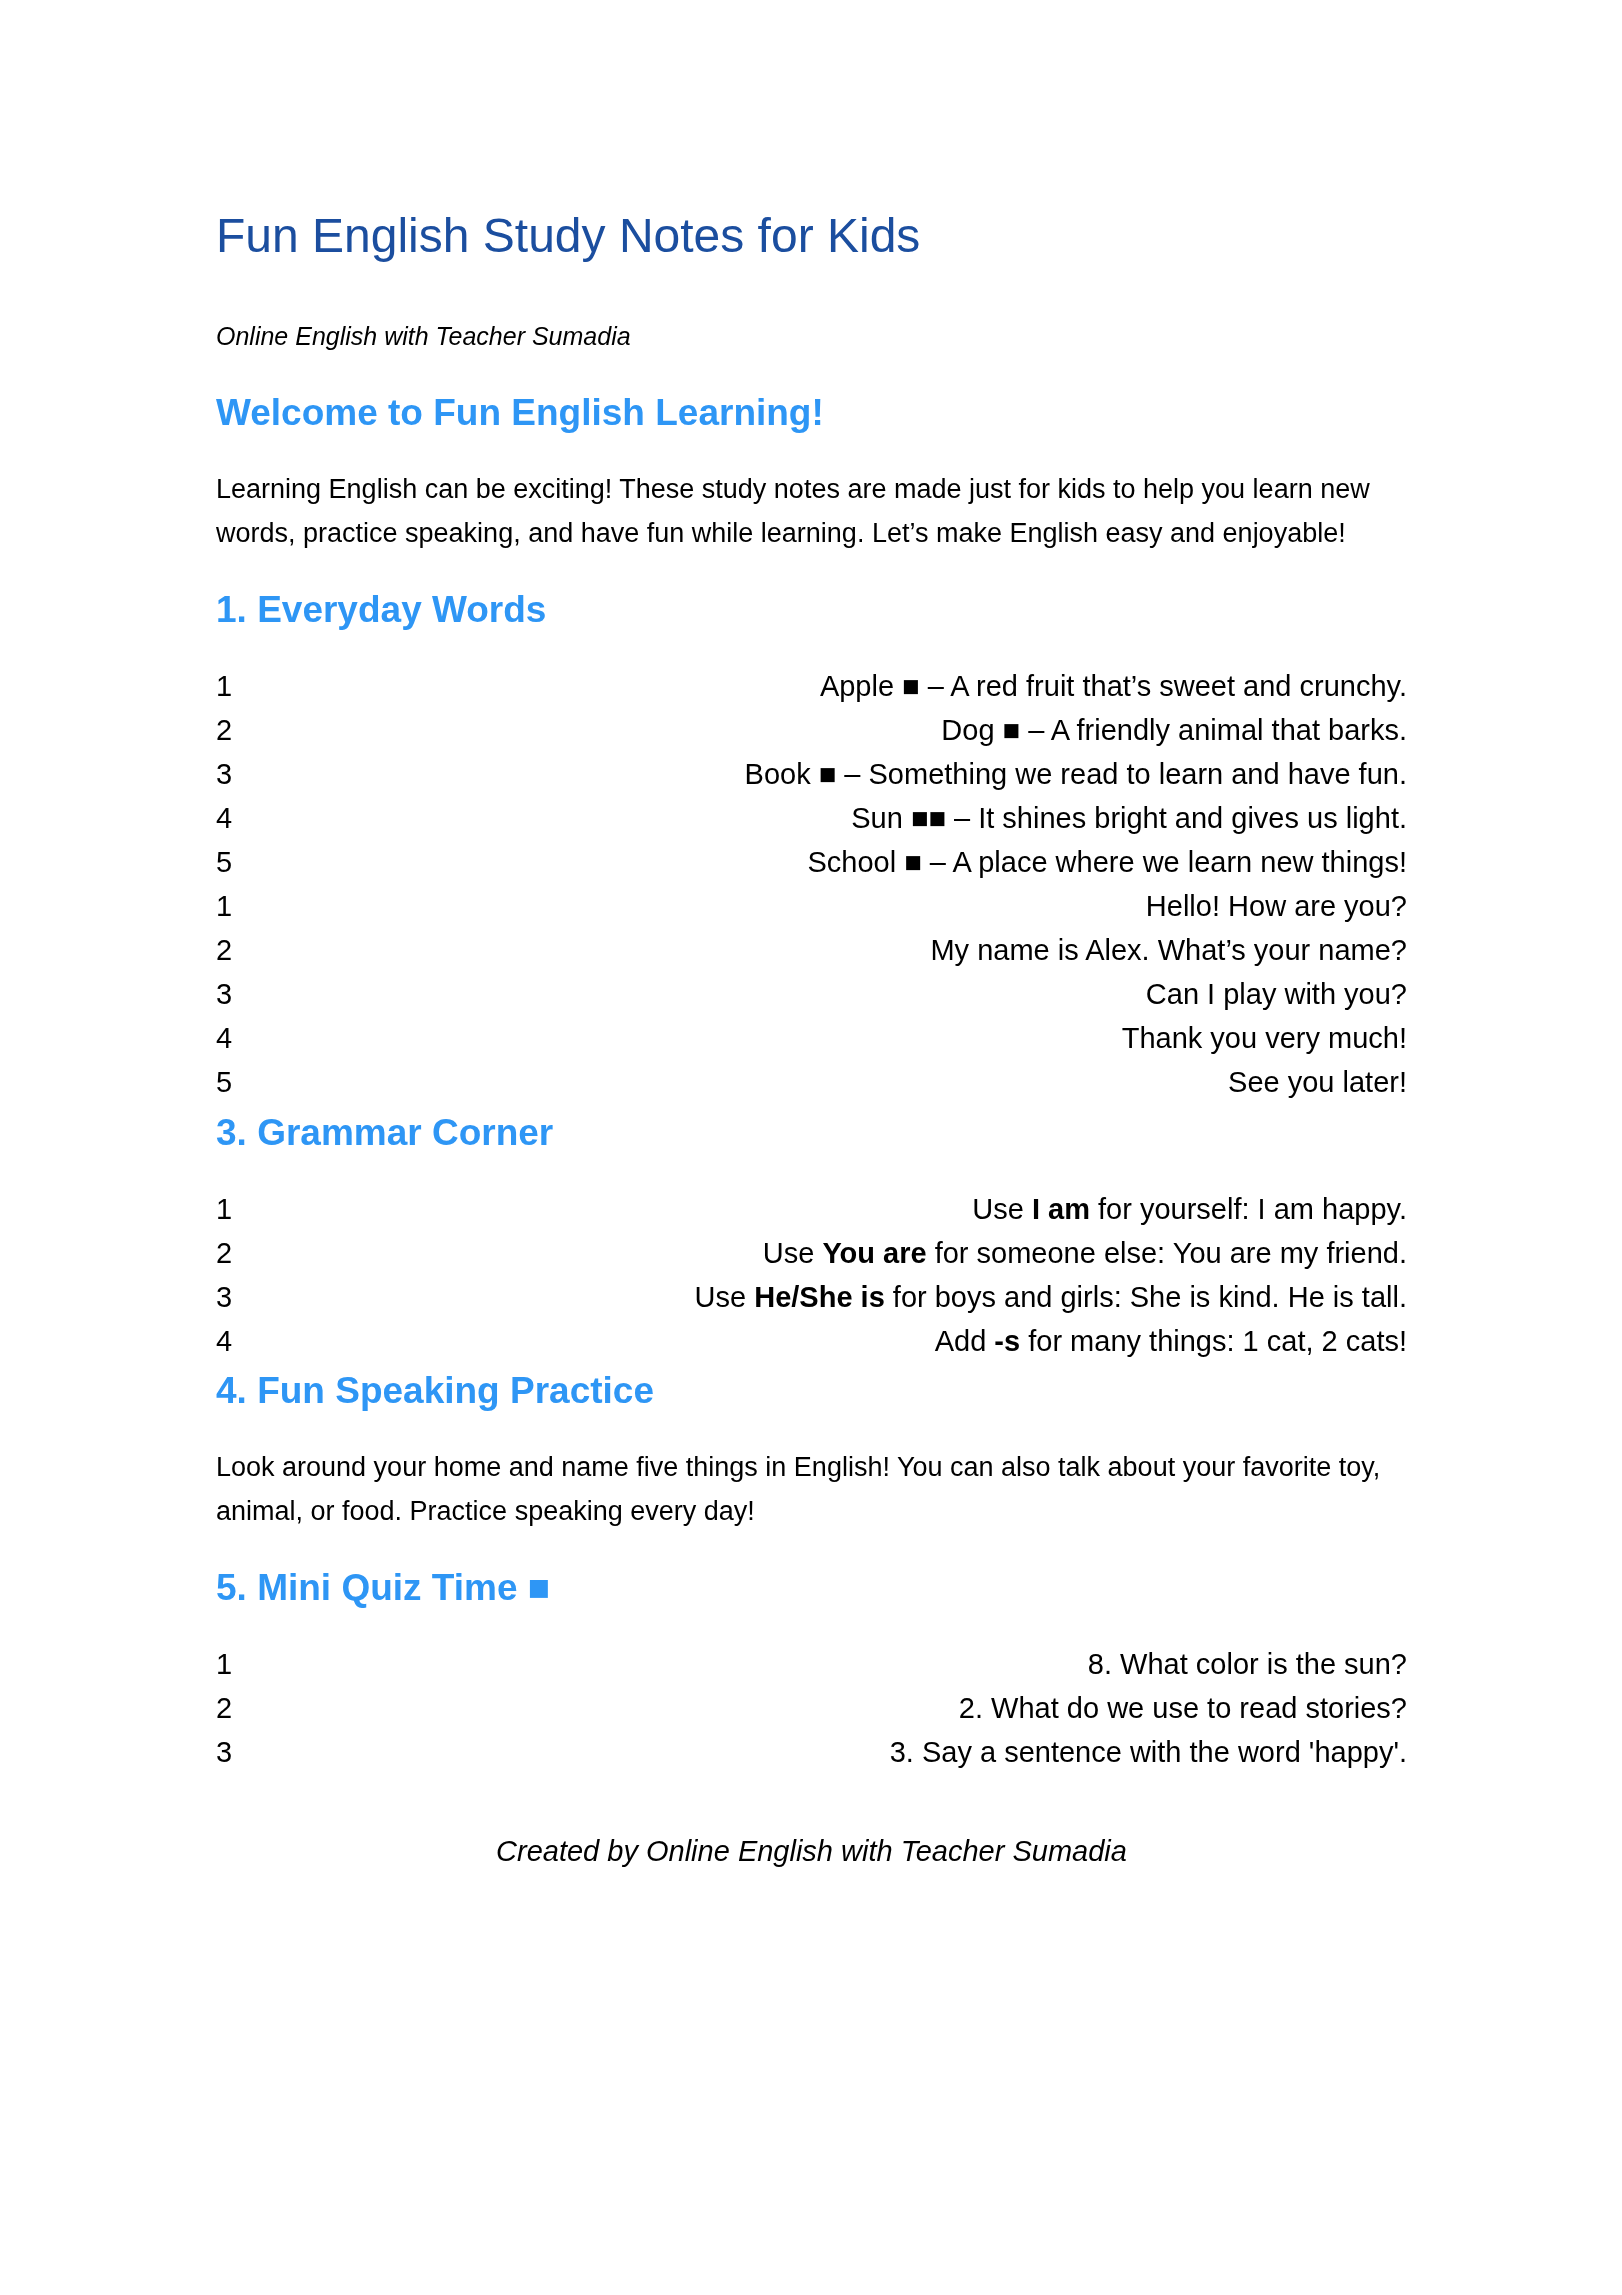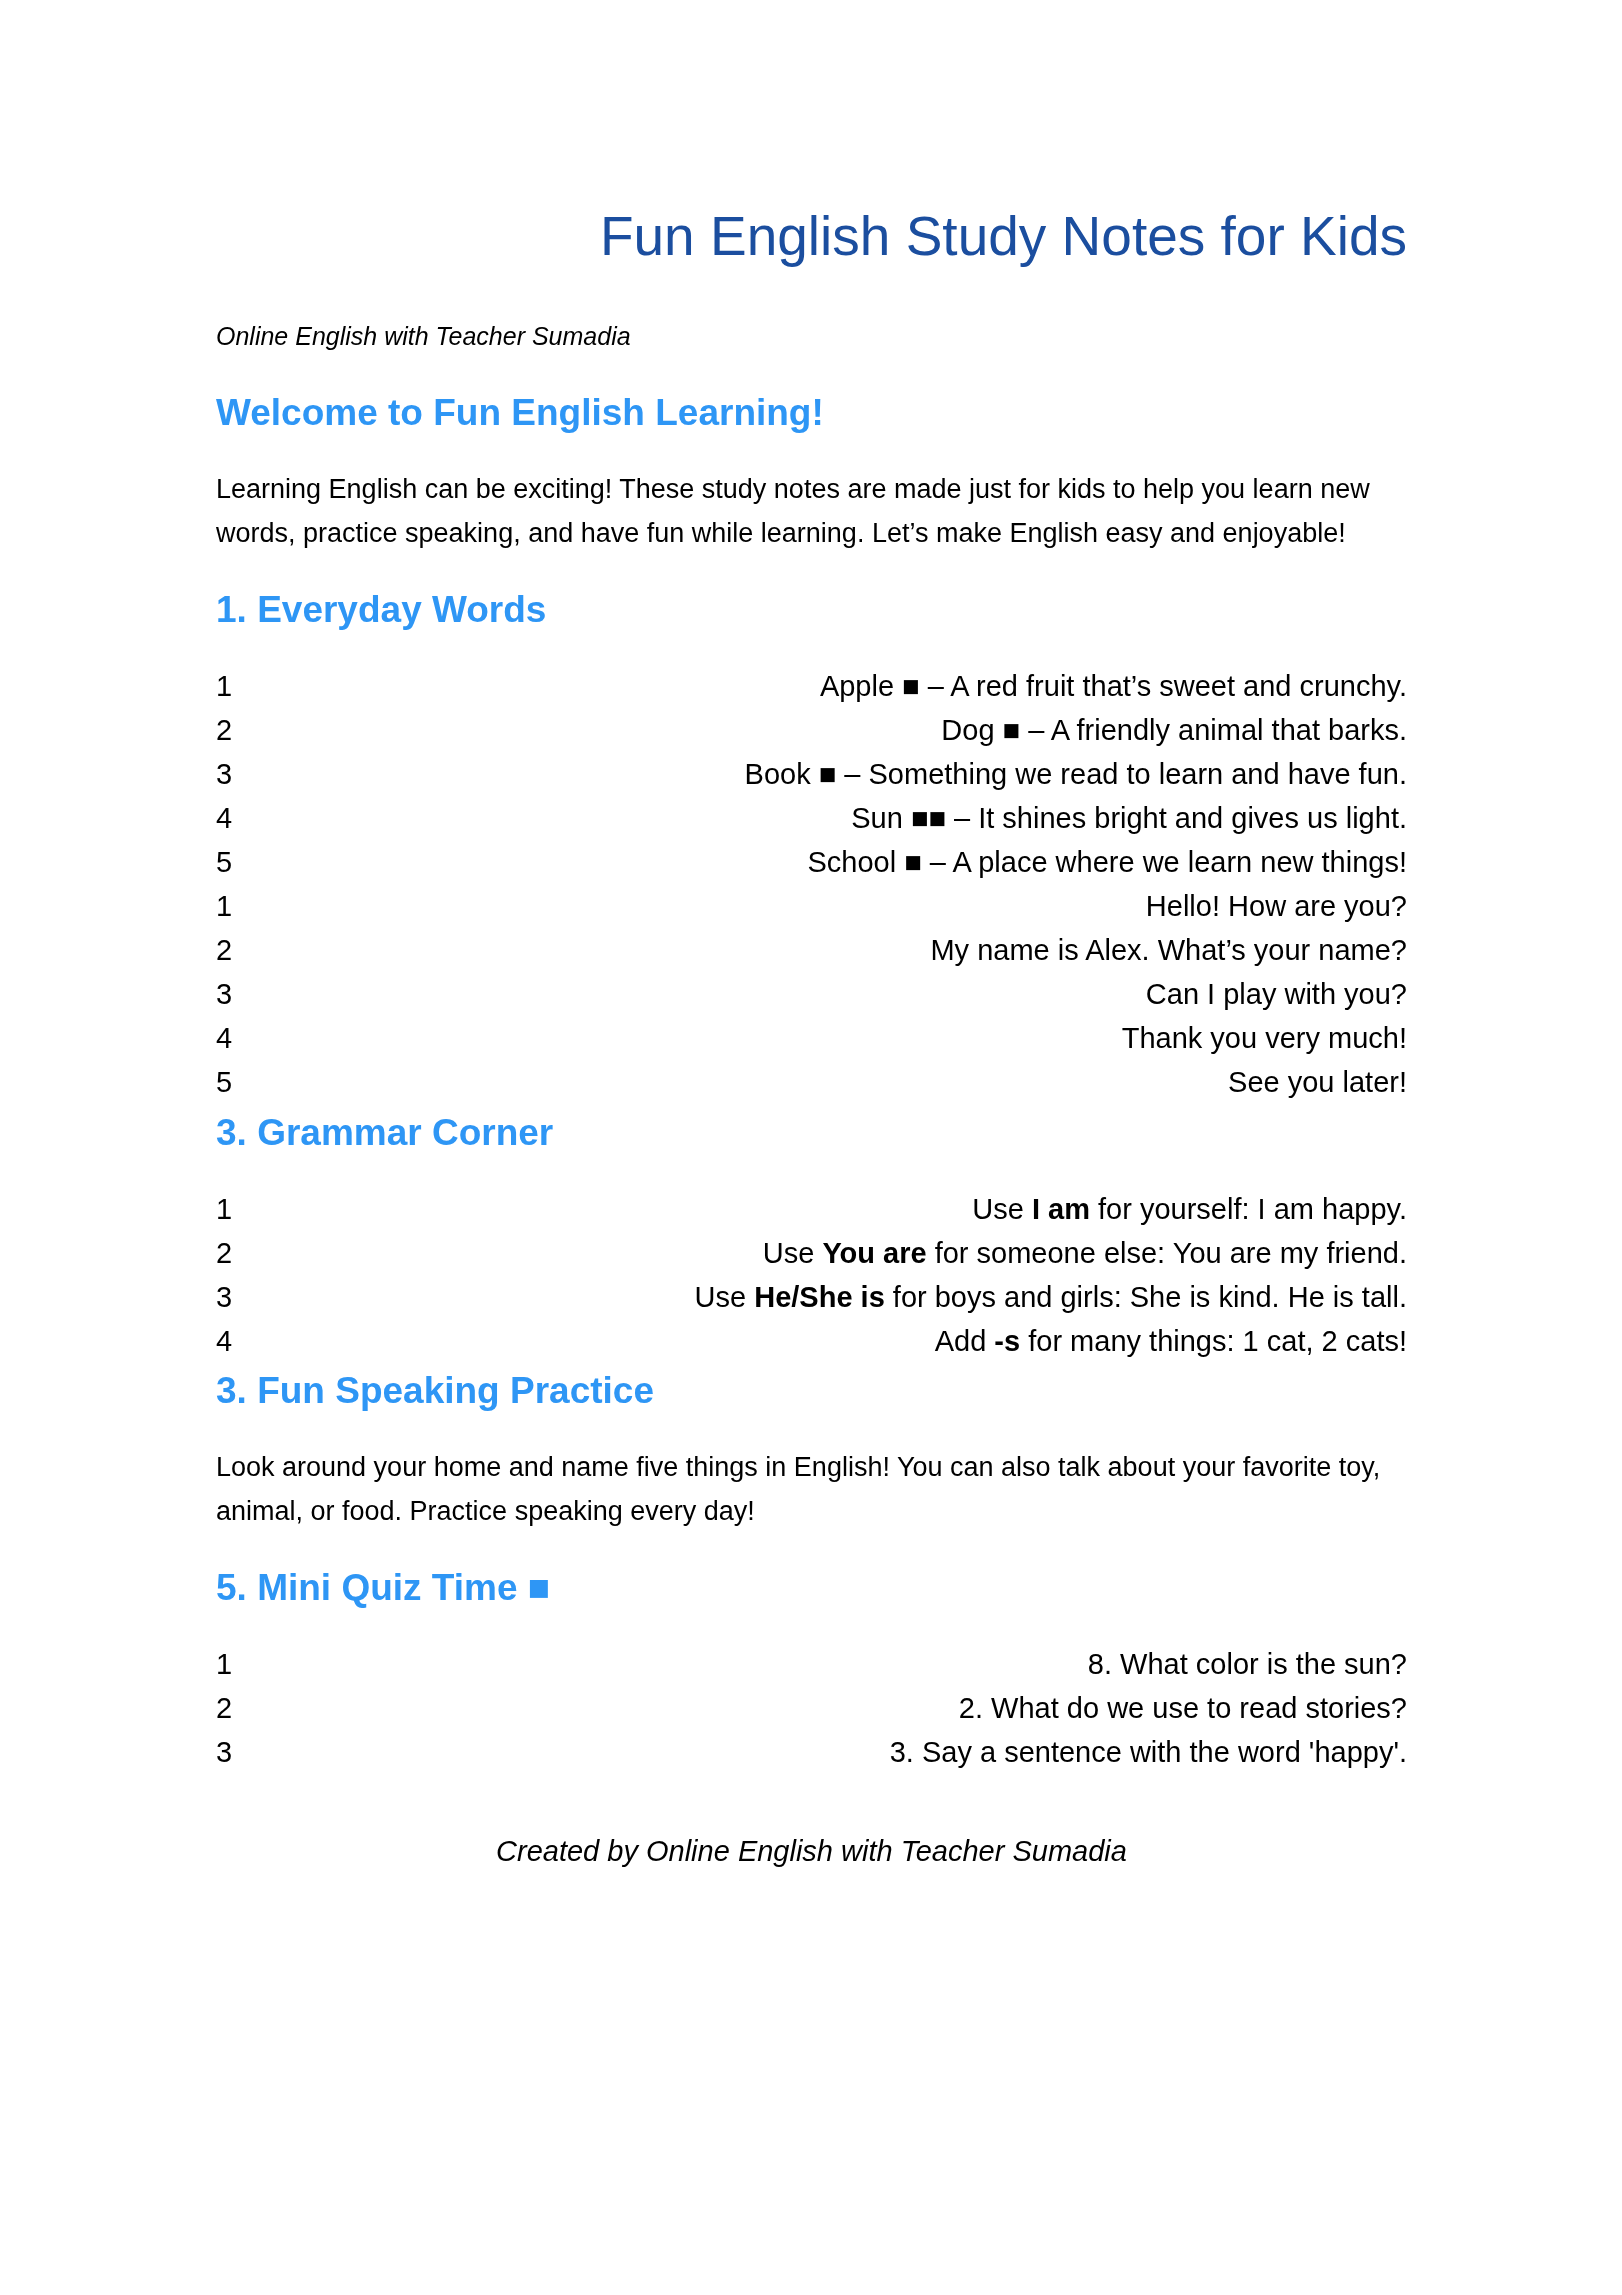--- a/index.html
+++ b/index.html
@@ -16,24 +16,24 @@
   }
   .page {
     box-sizing: border-box;
     width: 1623px;
     height: 2295px;
     padding: 208px 216px 0 216px;
     background: #ffffff;
   }
   .doc-title {
     margin: 0;
-    font-size: 55px;
+    font-size: 48px;
     line-height: 56px;
     font-weight: 400;
-    text-align: right;
+    text-align: left;
     color: #1b4e9f;
   }
   .byline {
     margin: 50px 0 0 0;
     font-size: 25px;
     line-height: 44px;
     font-style: italic;
     color: #000000;
   }
   .section-heading {
@@ -154,21 +154,21 @@
     <div class="list-row">
       <span class="list-num">3</span>
       <span class="list-text"><span>Use </span><b>He/She is</b><span> for boys and girls: She is kind. He is tall.</span></span>
     </div>
     <div class="list-row">
       <span class="list-num">4</span>
       <span class="list-text"><span>Add </span><b>-s</b><span> for many things: 1 cat, 2 cats!</span></span>
     </div>
   </div>
 
-  <h2 class="section-heading tight">3. Fun Speaking Practice</h2>
+  <h2 class="section-heading tight">4. Fun Speaking Practice</h2>
 
   <p class="para">Look around your home and name five things in English! You can also talk about your favorite toy, animal, or food. Practice speaking every day!</p>
 
   <h2 class="section-heading">5. Mini Quiz Time ■</h2>
 
   <div class="num-list">
     <div class="list-row">
       <span class="list-num">1</span>
       <span class="list-text">8. What color is the sun?</span>
     </div>

